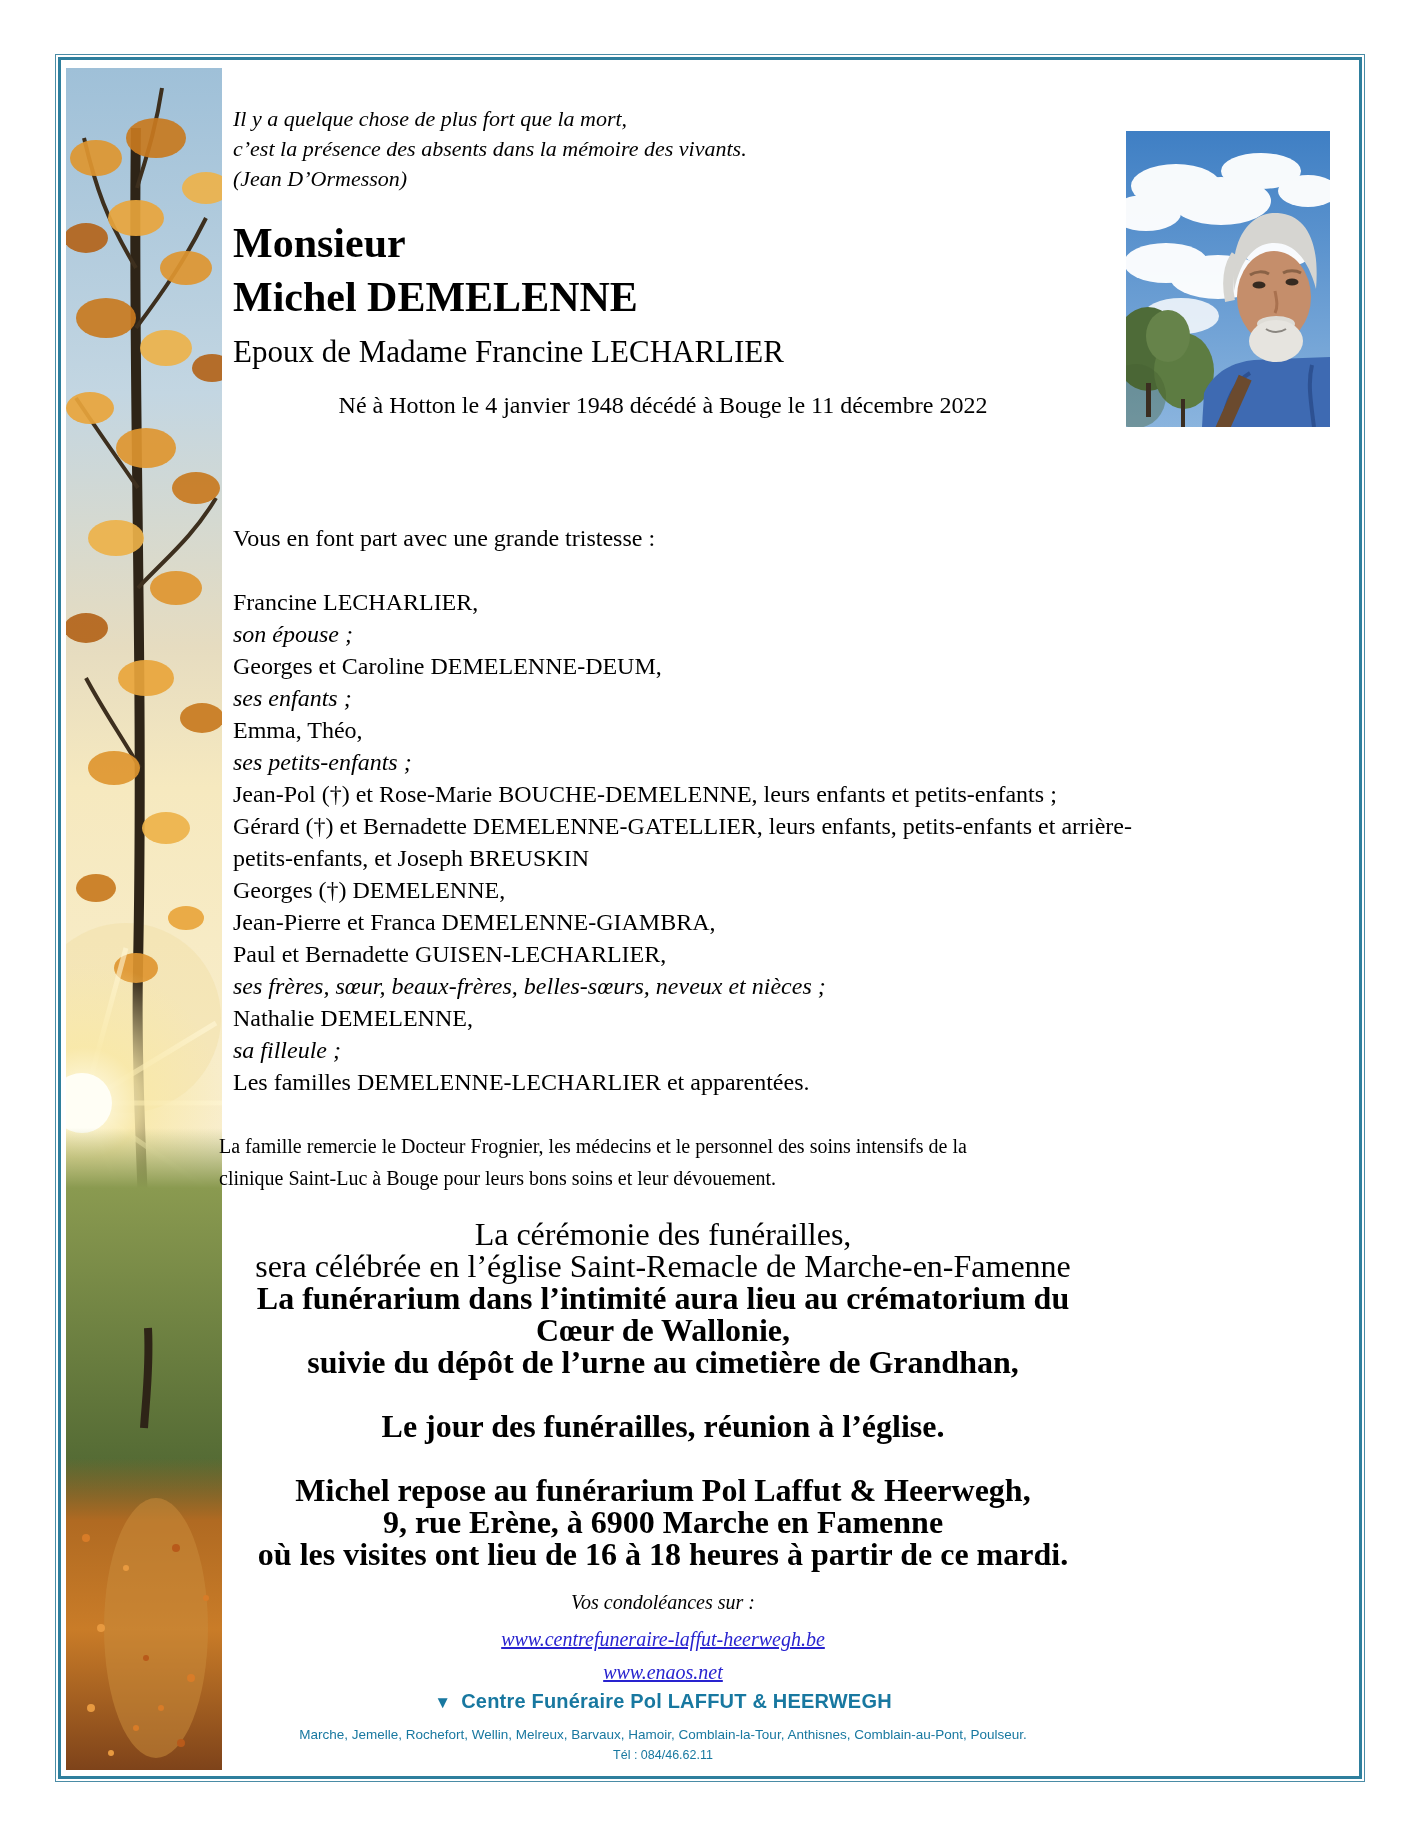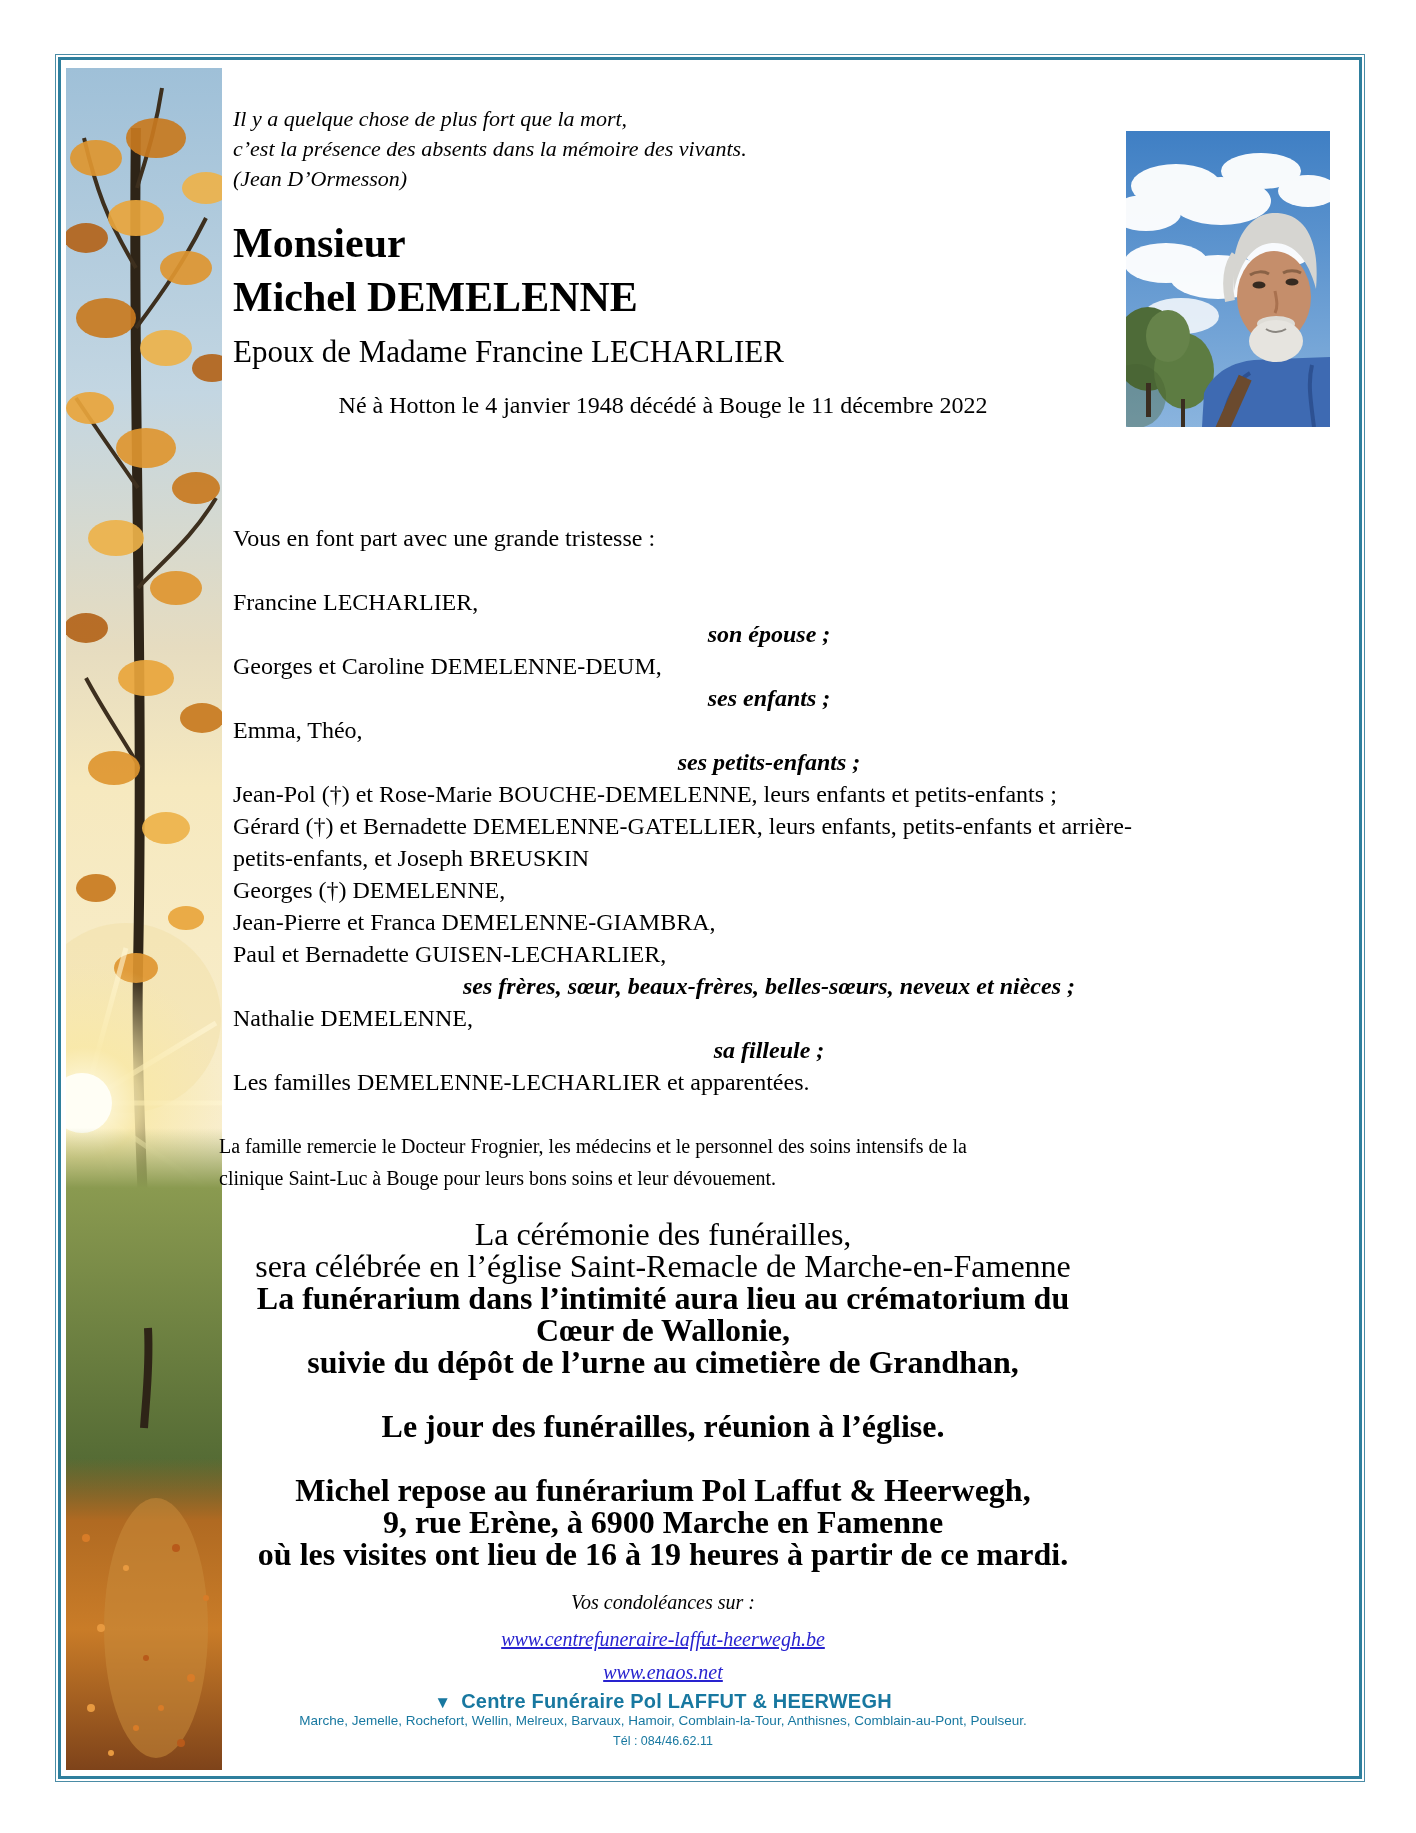--- a/index.html
+++ b/index.html
@@ -19,37 +19,37 @@
   
   .header-block{position:absolute;left:233px;top:104px;width:690px;text-align:left;}
   .quote{font-style:italic;font-size:22px;line-height:30px;}
   .titles{margin-top:22px;font-weight:bold;font-size:42px;line-height:54px;}
   .spouse{font-size:31px;line-height:40px;margin-top:8px;}
   .dates{position:absolute;left:233px;top:389px;width:860px;text-align:center;
          font-size:24px;line-height:32px;}
   
   .family{position:absolute;left:233px;top:522px;width:1072px;font-size:24px;line-height:32px;}
   .family .intro{margin-bottom:32px;}
-  .family .rel{text-align:center;font-weight:bold;font-style:italic;}
+  .family .rel{text-align:left;font-weight:normal;font-style:italic;}
   .thanks{position:absolute;left:219px;top:1130px;width:1072px;font-size:20px;line-height:32px;}
   
   .ceremony{position:absolute;left:233px;top:1218px;width:860px;text-align:center;
             font-size:32px;line-height:32px;}
   .ceremony .b{font-weight:bold;}
   .ceremony .gap{margin-top:32px;}
   .condolences{position:absolute;left:233px;top:1586px;width:860px;text-align:center;
                font-style:italic;font-size:20px;line-height:33px;}
   .condolences a{color:#2823cf;text-decoration:underline;display:block;}
   .condolences .label{margin-bottom:4px;}
   
   .footer{position:absolute;left:233px;top:1690px;width:860px;text-align:center;
           font-family:"Liberation Sans",sans-serif;color:#1878a0;}
   .footer-name{font-size:20px;font-weight:bold;letter-spacing:.2px;}
   .footer-name .tri{font-size:17px;margin-right:10px;}
-  .footer-cities{font-size:13.5px;margin-top:0;}
+  .footer-cities{font-size:13.5px;margin-top:14px;}
   .footer-phone{font-size:12.5px;margin-top:6px;}
 </style>
 </head>
 <body>
 
 <div class="page">
 
   <div class="frame"></div>
 
   <div class="strip">
@@ -241,21 +241,21 @@
   </div>
 
   <div class="ceremony">
     <div>La cérémonie des funérailles,</div>
     <div>sera célébrée en l’église Saint-Remacle de Marche-en-Famenne</div>
     <div class="b">La funérarium dans l’intimité aura lieu au crématorium du Cœur de Wallonie,</div>
     <div class="b">suivie du dépôt de l’urne au cimetière de Grandhan,</div>
     <div class="b gap">Le jour des funérailles, réunion à l’église.</div>
     <div class="b gap">Michel repose au funérarium Pol Laffut &amp; Heerwegh,</div>
     <div class="b">9, rue Erène, à 6900 Marche en Famenne</div>
-    <div class="b">où les visites ont lieu de 16 à 19 heures à partir de ce mardi.</div>
+    <div class="b">où les visites ont lieu de 16 à 18 heures à partir de ce mardi.</div>
   </div>
 
   <div class="condolences">
     <div class="label">Vos condoléances sur :</div>
     <a href="#">www.centrefuneraire-laffut-heerwegh.be</a>
     <a href="#">www.enaos.net</a>
   </div>
 
   <div class="footer">
     <div class="footer-name">

